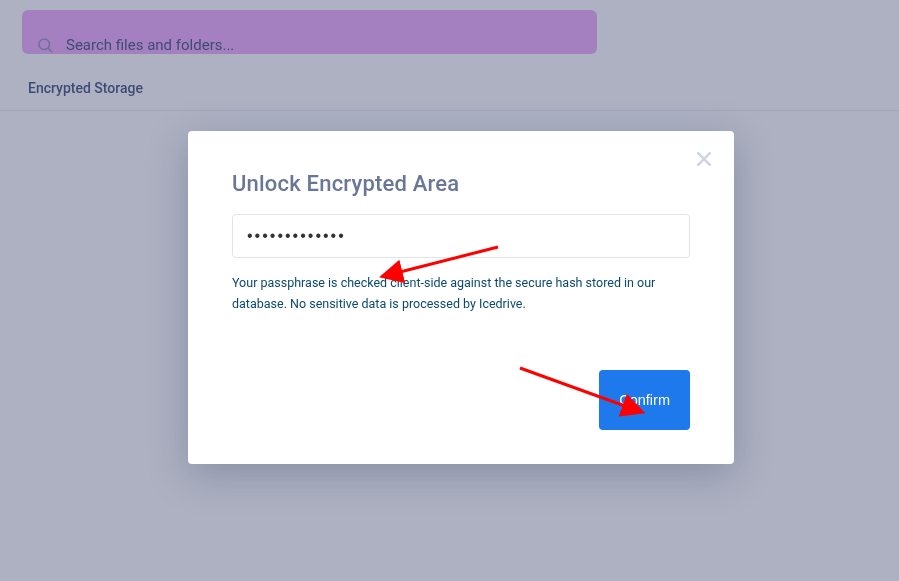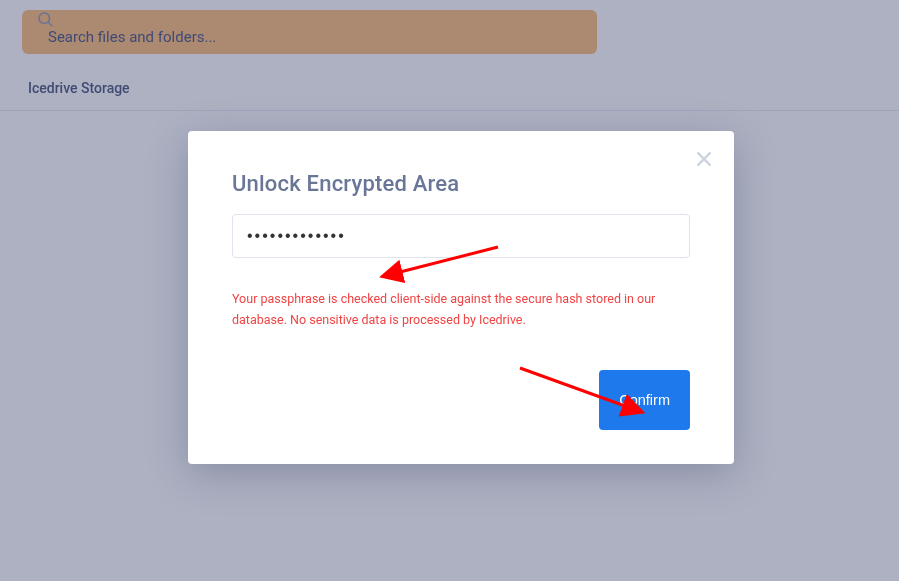--- a/index.html
+++ b/index.html
@@ -17,26 +17,25 @@
     width: 100%;
     height: 100%;
     background: #ffffff;
   }
   .topbar {
     padding: 10px 22px 0 22px;
   }
   .searchwrap {
     width: 575px;
     height: 44px;
-    background: #fdba74;
+    background: #f0abfc;
     border-radius: 6px;
     display: flex;
-    align-items: flex-start;
+    align-items: flex-end;
     padding: 0 14px;
-    flex-direction: column;
   }
   .searchwrap svg { flex: 0 0 auto; }
   .searchwrap .ph {
     margin-left: 12px;
     color: #41507a;
     font-size: 15px;
   }
   .crumb {
     margin: 26px 0 0 6px;
     color: #415078;
@@ -95,24 +94,24 @@
     height: 44px;
     border: 1px solid #dfe3ee;
     border-radius: 4px;
     padding: 0 14px;
     font-size: 16px;
     letter-spacing: 2px;
     color: #333;
     outline: none;
   }
   .modal .hint {
-    margin-top: 30px;
+    margin-top: 14px;
     font-size: 12.5px;
     line-height: 1.7;
-    color: #ef4444;
+    color: #0c4a6e;
   }
   .modal .actions {
     position: absolute;
     right: 44px;
     bottom: 34px;
   }
   .modal .btn {
     background: #1e79ec;
     color: #fff;
     border: none;
@@ -134,21 +133,21 @@
 
 <div class="page">
   <div class="topbar">
     <div class="searchwrap">
       <svg width="18" height="18" viewBox="0 0 24 24" fill="none" stroke="#8a94b3" stroke-width="2" stroke-linecap="round" stroke-linejoin="round">
           <circle cx="11" cy="11" r="7"></circle>
           <line x1="21" y1="21" x2="16.65" y2="16.65"></line>
         </svg>
       <span class="ph">Search files and folders...</span>
     </div>
-    <div class="crumb">Icedrive Storage</div>
+    <div class="crumb">Encrypted Storage</div>
   </div>
   <div class="divider"></div>
 </div>
 
 <div class="backdrop"></div>
 
 <div class="modal">
   <div class="close">
     <svg width="20" height="20" viewBox="0 0 24 24" fill="none" stroke="currentColor" stroke-width="3" stroke-linecap="round">
         <line x1="5" y1="5" x2="19" y2="19"></line>

